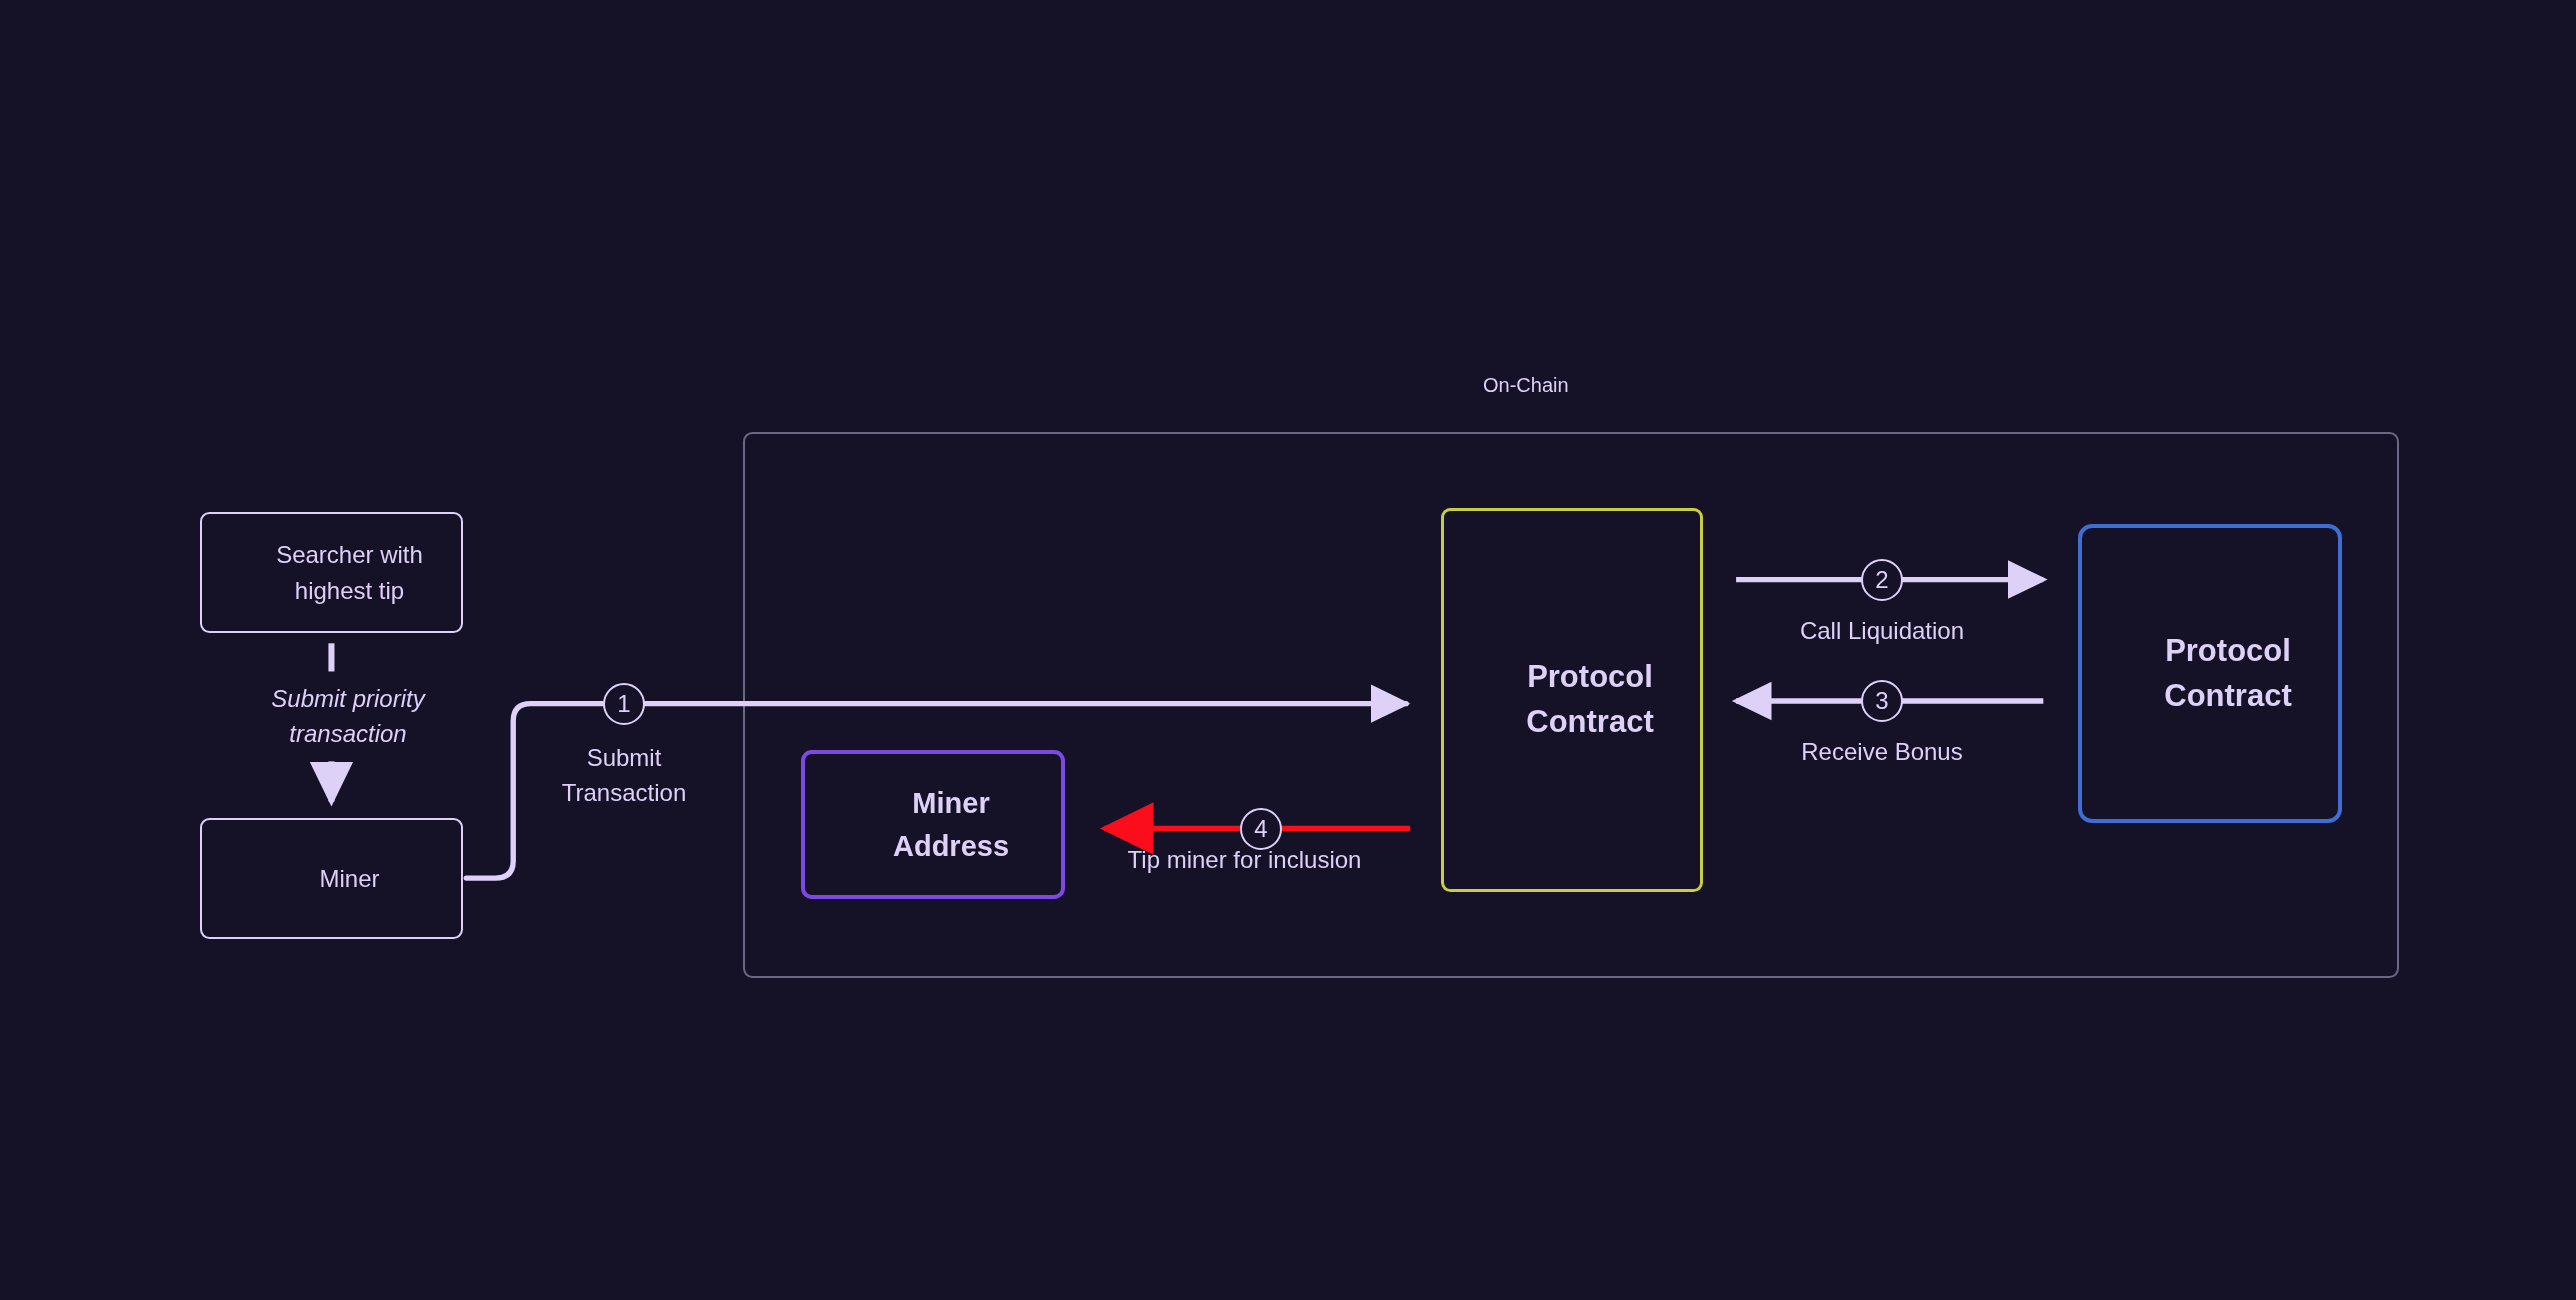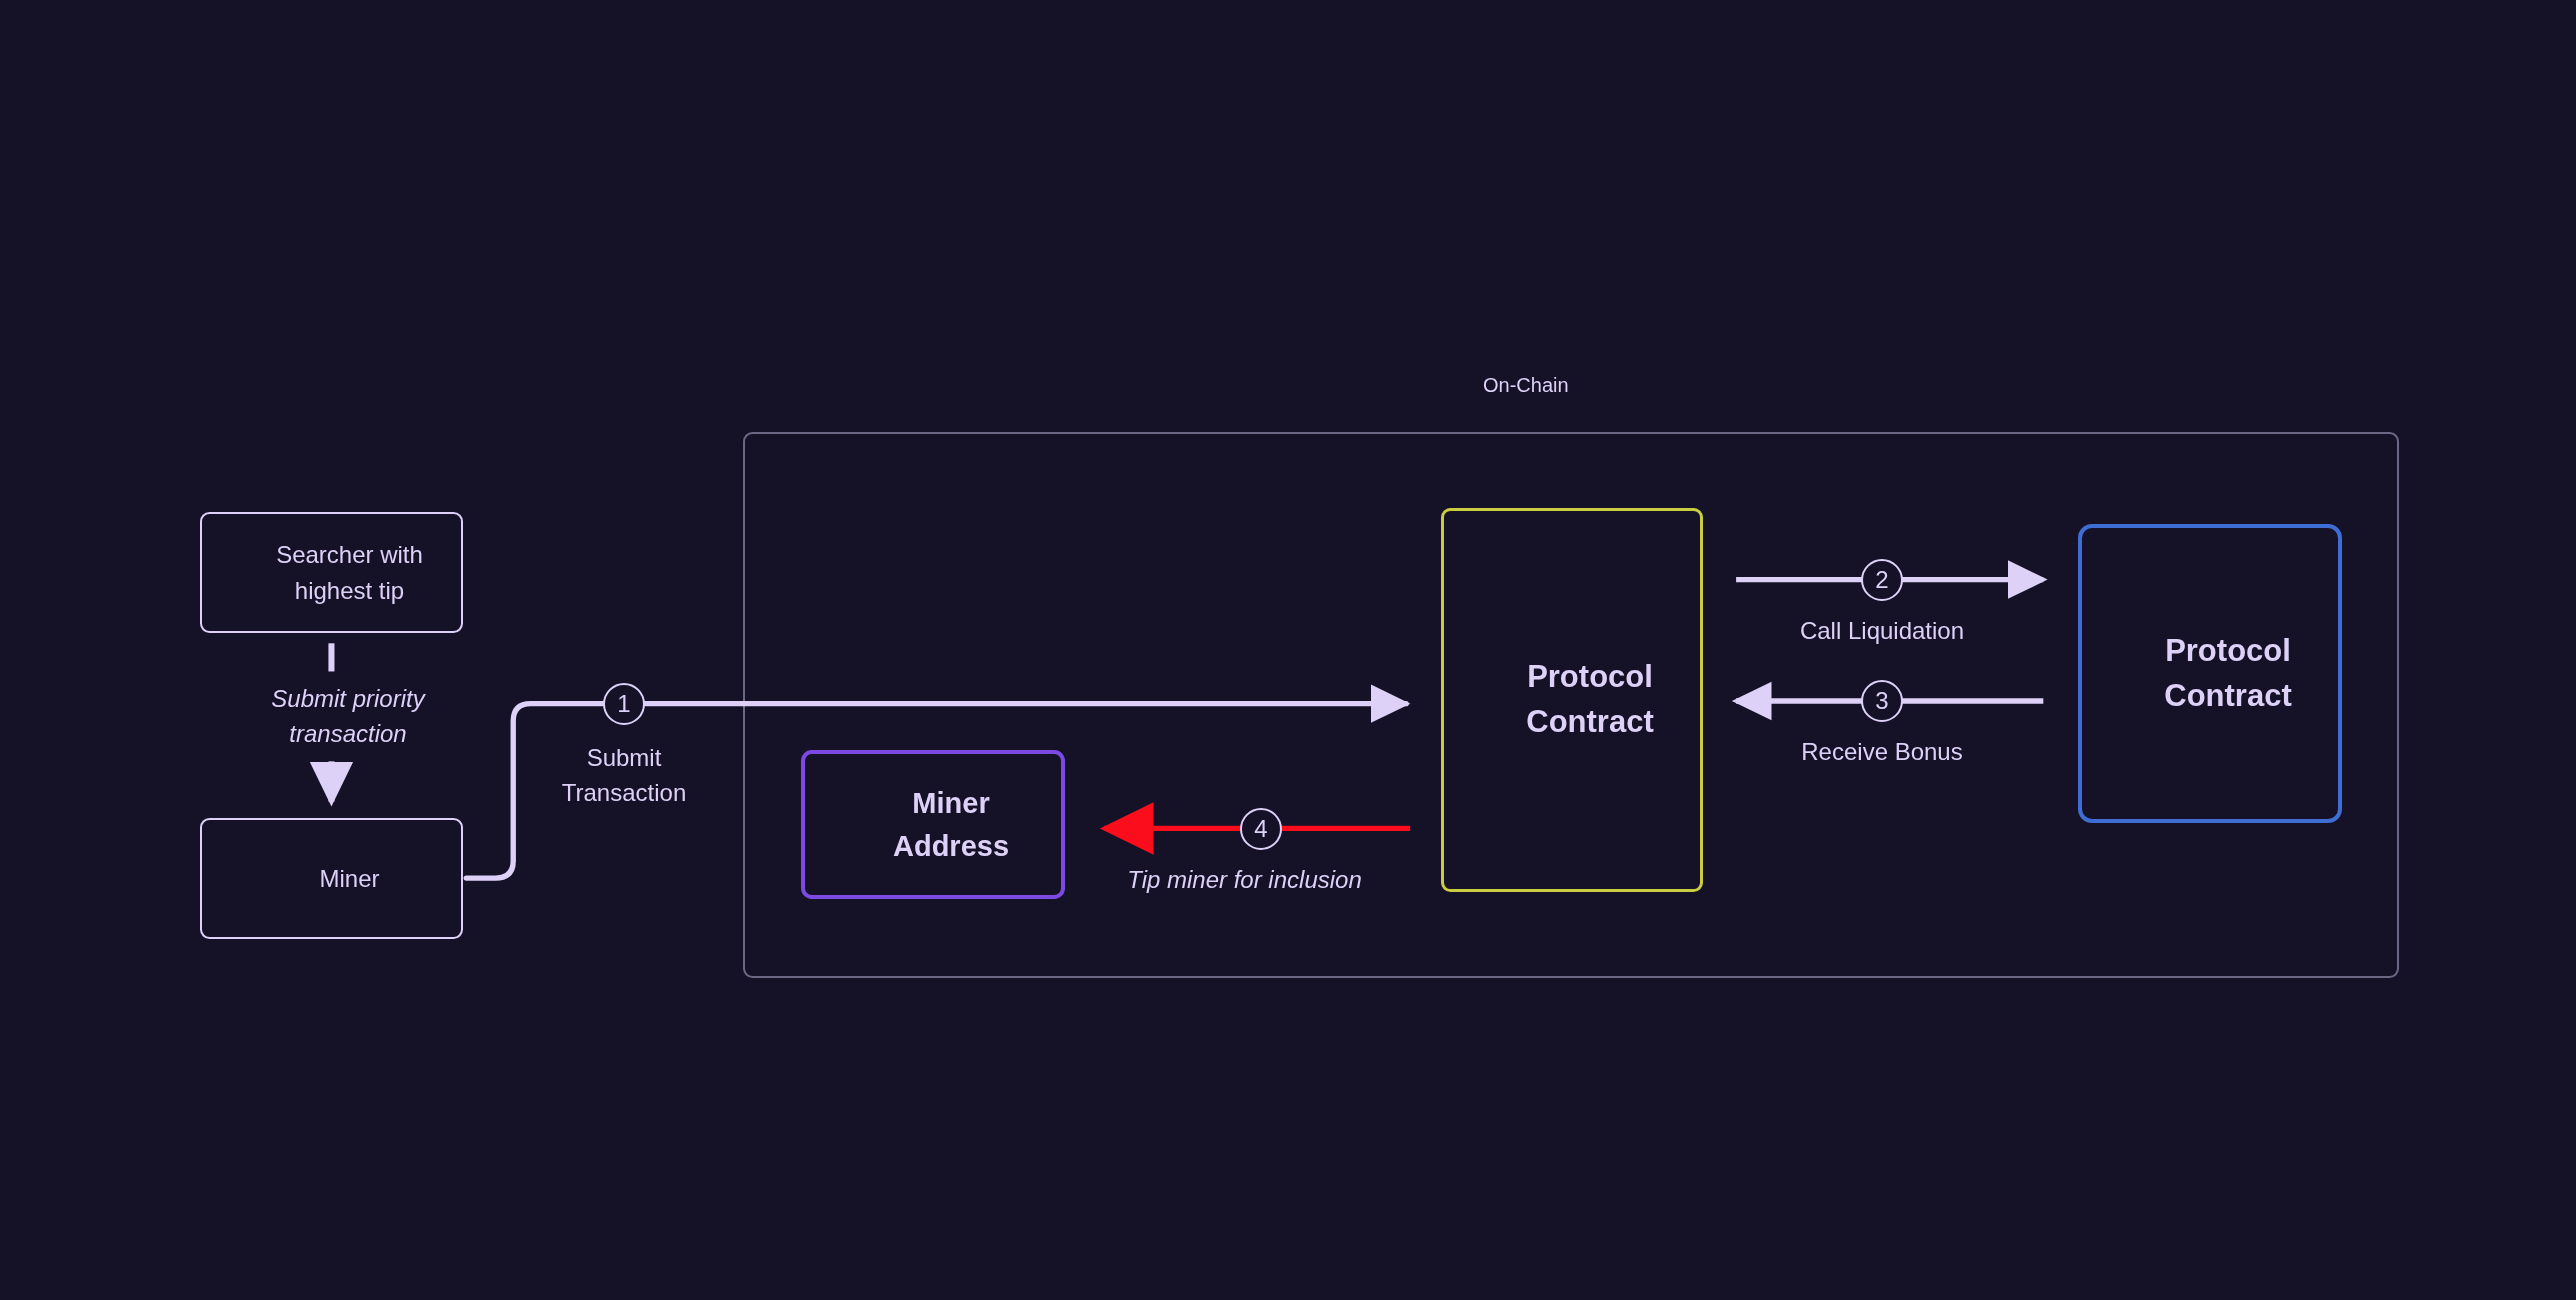--- a/index.html
+++ b/index.html
@@ -153,21 +153,21 @@
     color: #ded1f7;
     font-size: 24px;
     text-align: center;
     line-height: 1.45;
     white-space: nowrap;
   }
   #label-submit-priority { left: 244px; top: 682px; width: 208px; font-style: italic; }
   #label-submit-transaction { left: 520px; top: 741px; width: 208px; }
   #label-call-liquidation { left: 1758px; top: 614px; width: 248px; }
   #label-receive-bonus { left: 1758px; top: 735px; width: 248px; }
-  #label-tip-miner { left: 1097px; top: 863px; width: 295px; font-style: italic; }
+  #label-tip-miner { left: 1097px; top: 843px; width: 295px; }
 </style>
 </head>
 <body>
 
 <div id="canvas">
 
 
   <div class="onchain-label">On-Chain</div>
   <div class="onchain-box"></div>
 

